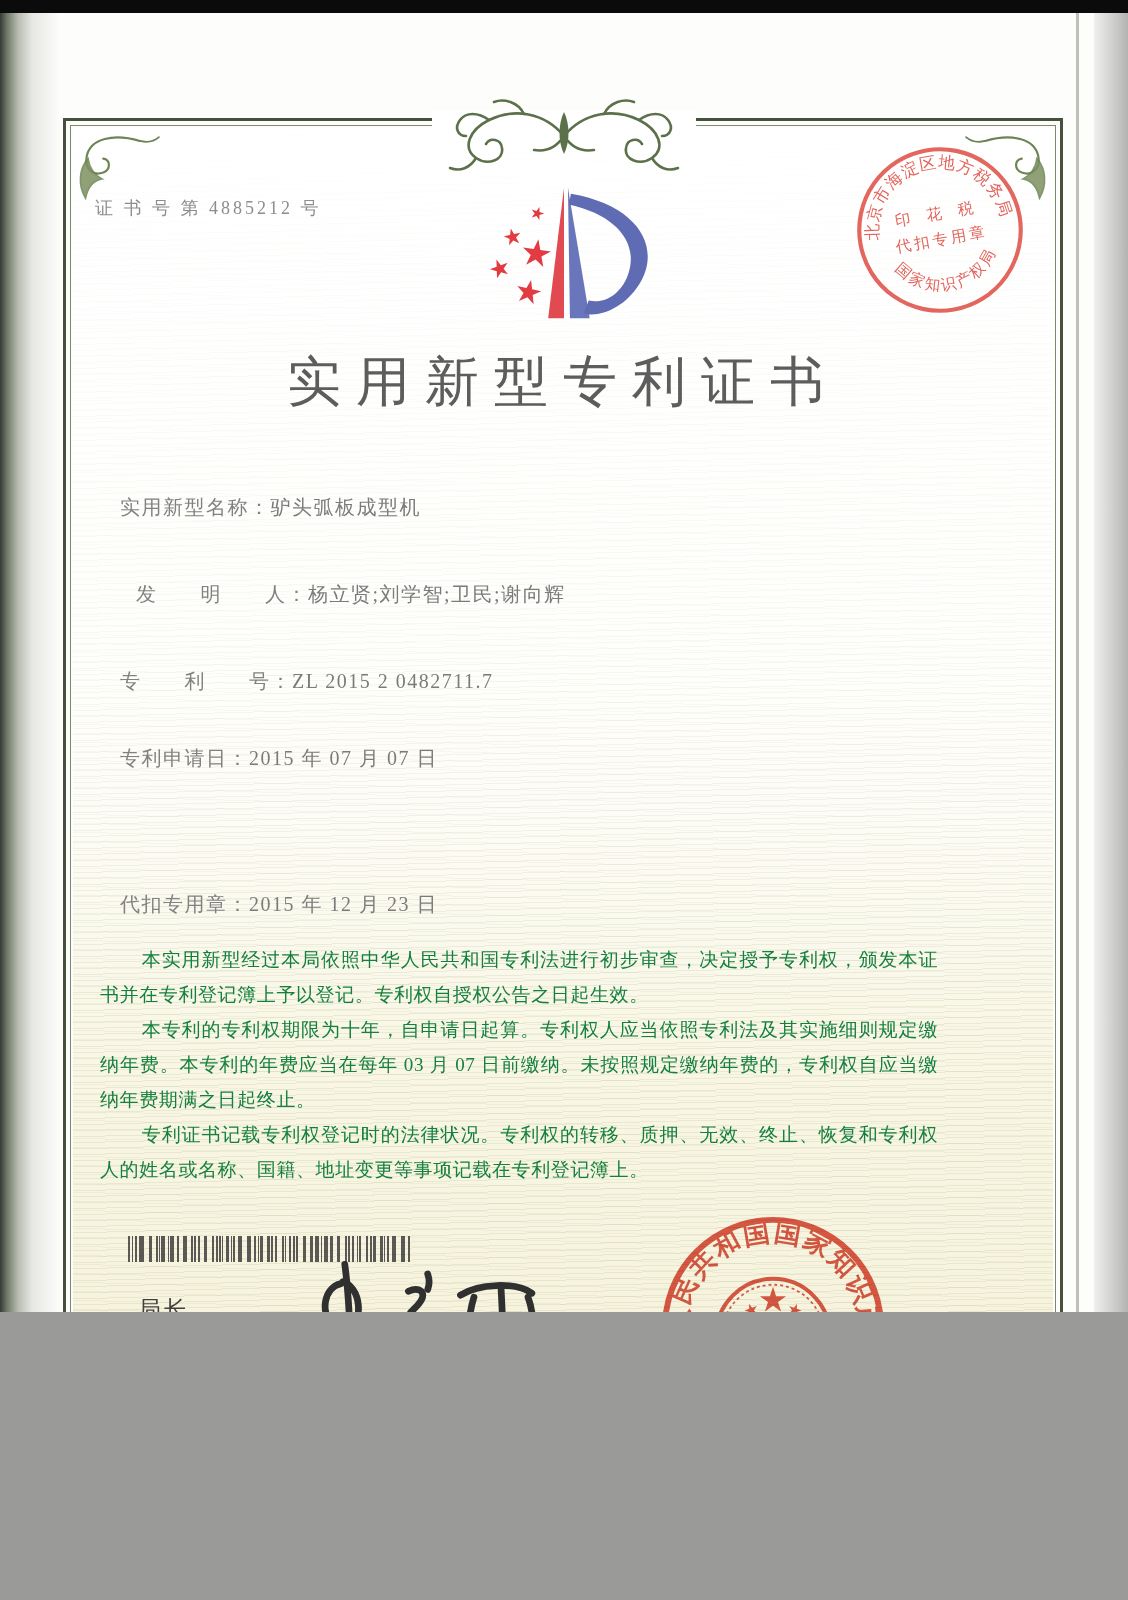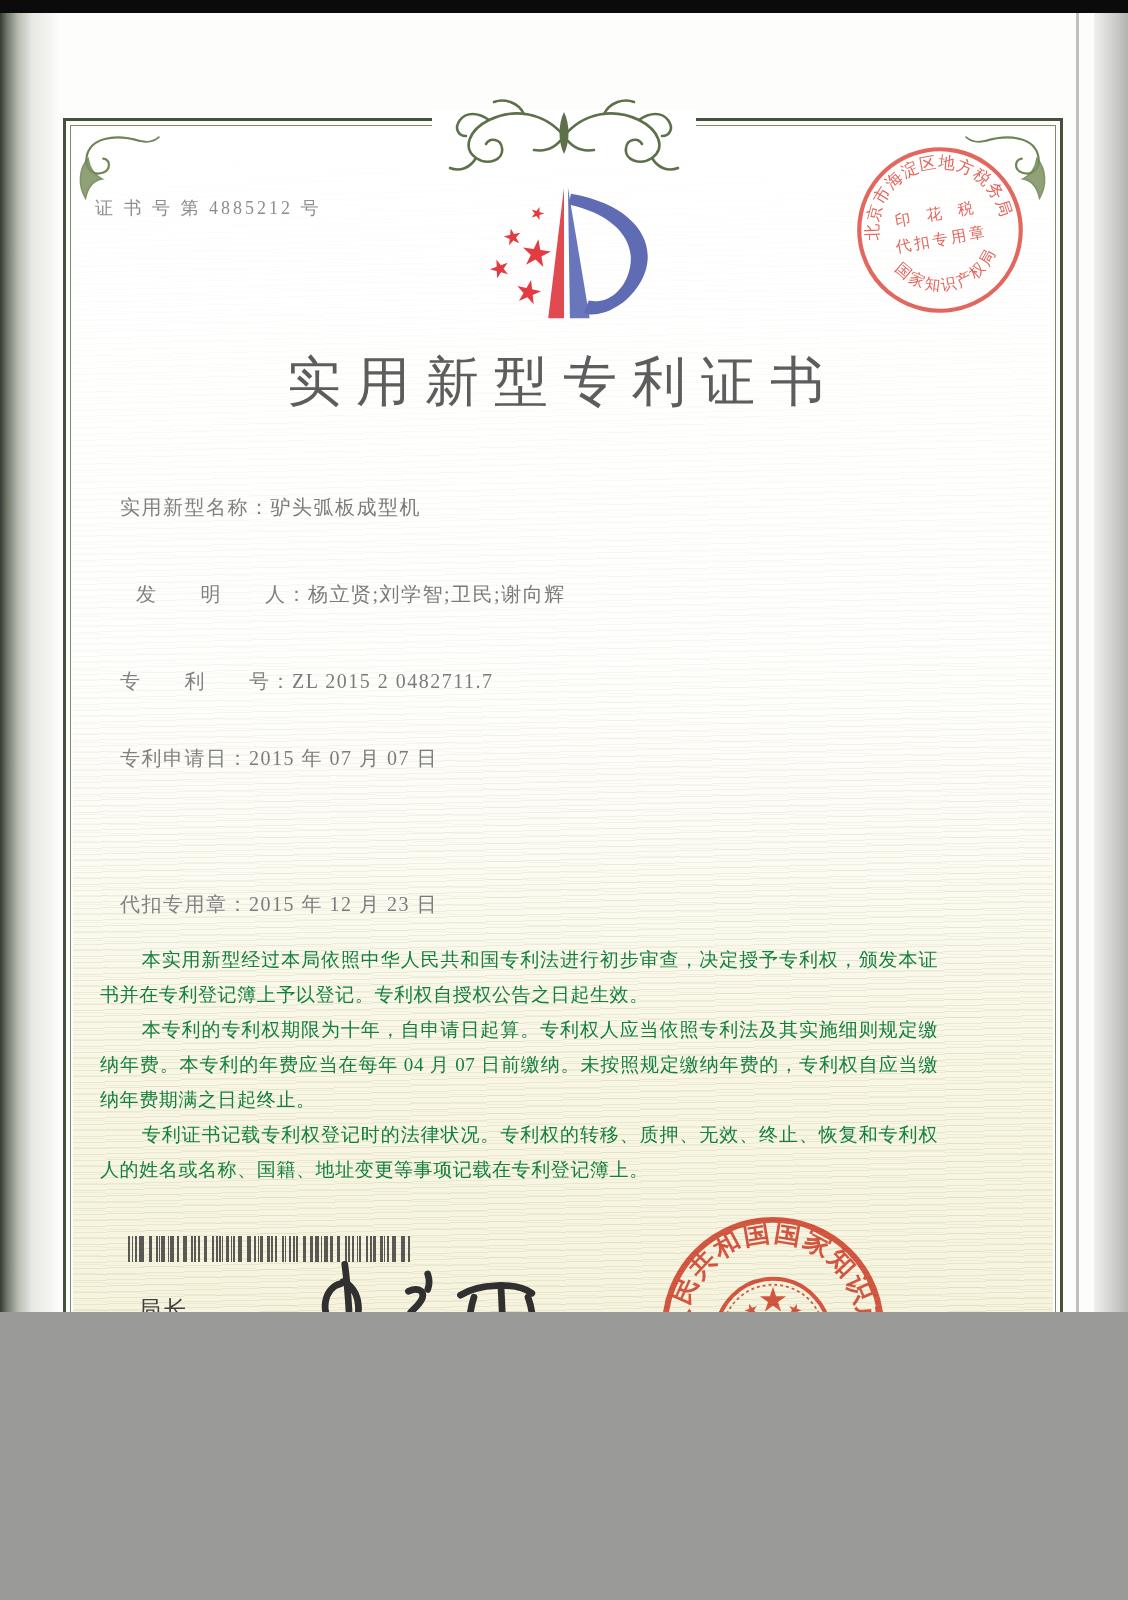--- a/index.html
+++ b/index.html
@@ -182,21 +182,21 @@
   </div>
   <div class="abs f f-filing">
     <span>专利申请日：</span><span class="val">2015 年 07 月 07 日</span>
   </div>
   <div class="abs f f-grant">
     <span>代扣专用章：</span><span class="val">2015 年 12 月 23 日</span>
   </div>
 
   <div class="abs bodytext">
     <p>本实用新型经过本局依照中华人民共和国专利法进行初步审查，决定授予专利权，颁发本证书并在专利登记簿上予以登记。专利权自授权公告之日起生效。</p>
-    <p>本专利的专利权期限为十年，自申请日起算。专利权人应当依照专利法及其实施细则规定缴纳年费。本专利的年费应当在每年 04 月 07 日前缴纳。未按照规定缴纳年费的，专利权自应当缴纳年费期满之日起终止。</p>
+    <p>本专利的专利权期限为十年，自申请日起算。专利权人应当依照专利法及其实施细则规定缴纳年费。本专利的年费应当在每年 03 月 07 日前缴纳。未按照规定缴纳年费的，专利权自应当缴纳年费期满之日起终止。</p>
     <p>专利证书记载专利权登记时的法律状况。专利权的转移、质押、无效、终止、恢复和专利权人的姓名或名称、国籍、地址变更等事项记载在专利登记簿上。</p>
   </div>
 
   <div class="abs barcode"></div>
 
   <div class="abs commissioner comm-title">局长</div>
   <div class="abs commissioner comm-name">申长雨</div>
 
   <svg class="abs signature" width="270" height="150" viewBox="0 0 280 150">
     <g stroke="#303030" stroke-width="7" fill="none" stroke-linecap="round" stroke-linejoin="round">

